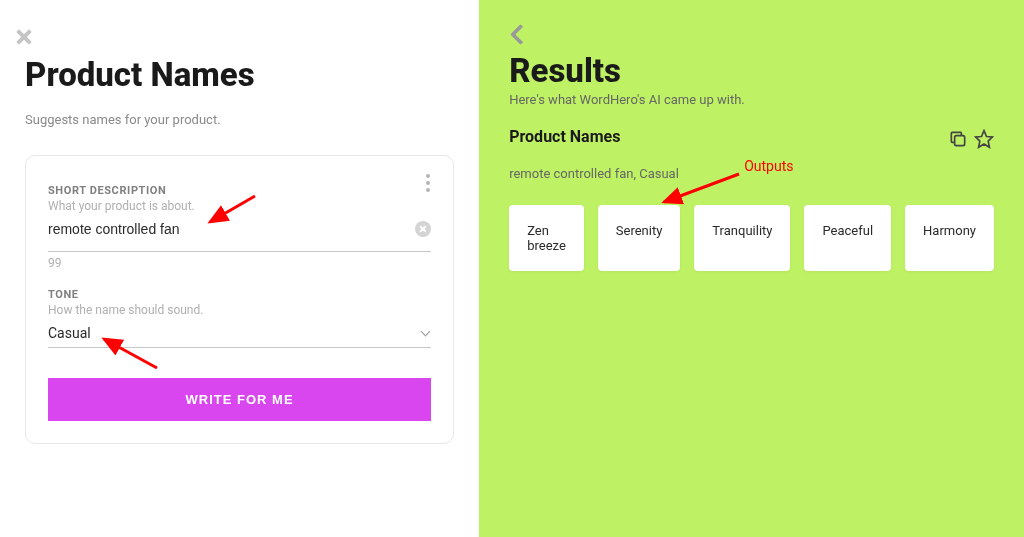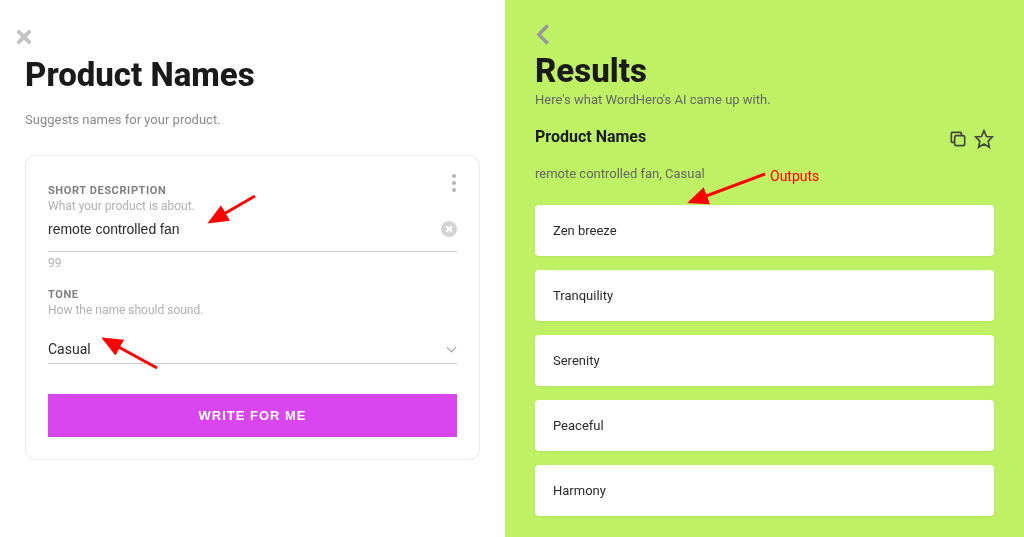--- a/index.html
+++ b/index.html
@@ -129,21 +129,21 @@
       text-align: left;
       font-size: 12px;
       color: #b0b0b0;
       margin-top: 4px;
     }
     .field-group { margin-top: 18px; }
     .select-row {
       display: flex;
       align-items: center;
       border-bottom: 1.5px solid #c8c8c8;
-      margin-top: 24px;
+      margin-top: 8px;
       padding-bottom: 6px;
       cursor: pointer;
     }
     .select-value {
       flex: 1;
       font-size: 14px;
       color: #2a2a2a;
     }
     .chevron-down {
       width: 10px;
@@ -223,21 +223,21 @@
     }
     .meta-icons {
       display: flex;
       gap: 6px;
       margin-top: 2px;
     }
     .meta-icons svg { stroke: #444; }
     .results-list {
       margin-top: 24px;
       display: flex;
-      flex-direction: column;
+      flex-direction: row;
       gap: 14px;
     }
     .result-card {
       background: #fff;
       border-radius: 4px;
       padding: 18px 18px;
       font-size: 13px;
       color: #2a2a2a;
       box-shadow: 0 1px 3px rgba(0,0,0,0.06);
     }
@@ -326,28 +326,28 @@
         <path d="M16 8V5a1 1 0 0 0-1-1H5a1 1 0 0 0-1 1v10a1 1 0 0 0 1 1h3"></path>
       </svg>
       <svg width="20" height="20" viewBox="0 0 24 24" fill="none" stroke-width="2">
         <polygon points="12 2 15 9 22 9.5 17 14.5 18.5 22 12 18 5.5 22 7 14.5 2 9.5 9 9"></polygon>
       </svg>
     </div>
   </div>
 
   <div class="results-list" id="results-list">
       <div class="result-card">Zen breeze</div>
+      <div class="result-card">Serenity</div>
       <div class="result-card">Tranquility</div>
-      <div class="result-card">Serenity</div>
       <div class="result-card">Peaceful</div>
       <div class="result-card">Harmony</div>
     </div>
 
   <svg class="annotation-arrow" style="left:175px; top:168px;" width="90" height="40">
     <defs>
         <marker id="ah3" markerWidth="8" markerHeight="8" refX="6" refY="3" orient="auto">
           <polygon points="0 0, 7 3, 0 6" fill="#ff0000"></polygon>
         </marker>
       </defs>
     <line x1="85" y1="6" x2="10" y2="34" stroke="#ff0000" stroke-width="3" marker-end="url(#ah3)"></line>
   </svg>
-  <div class="annotation-label" style="left:265px; top:168px;">Outputs</div>
+  <div class="annotation-label" style="left:265px; top:158px;">Outputs</div>
 </div>
 
 </body></html>

